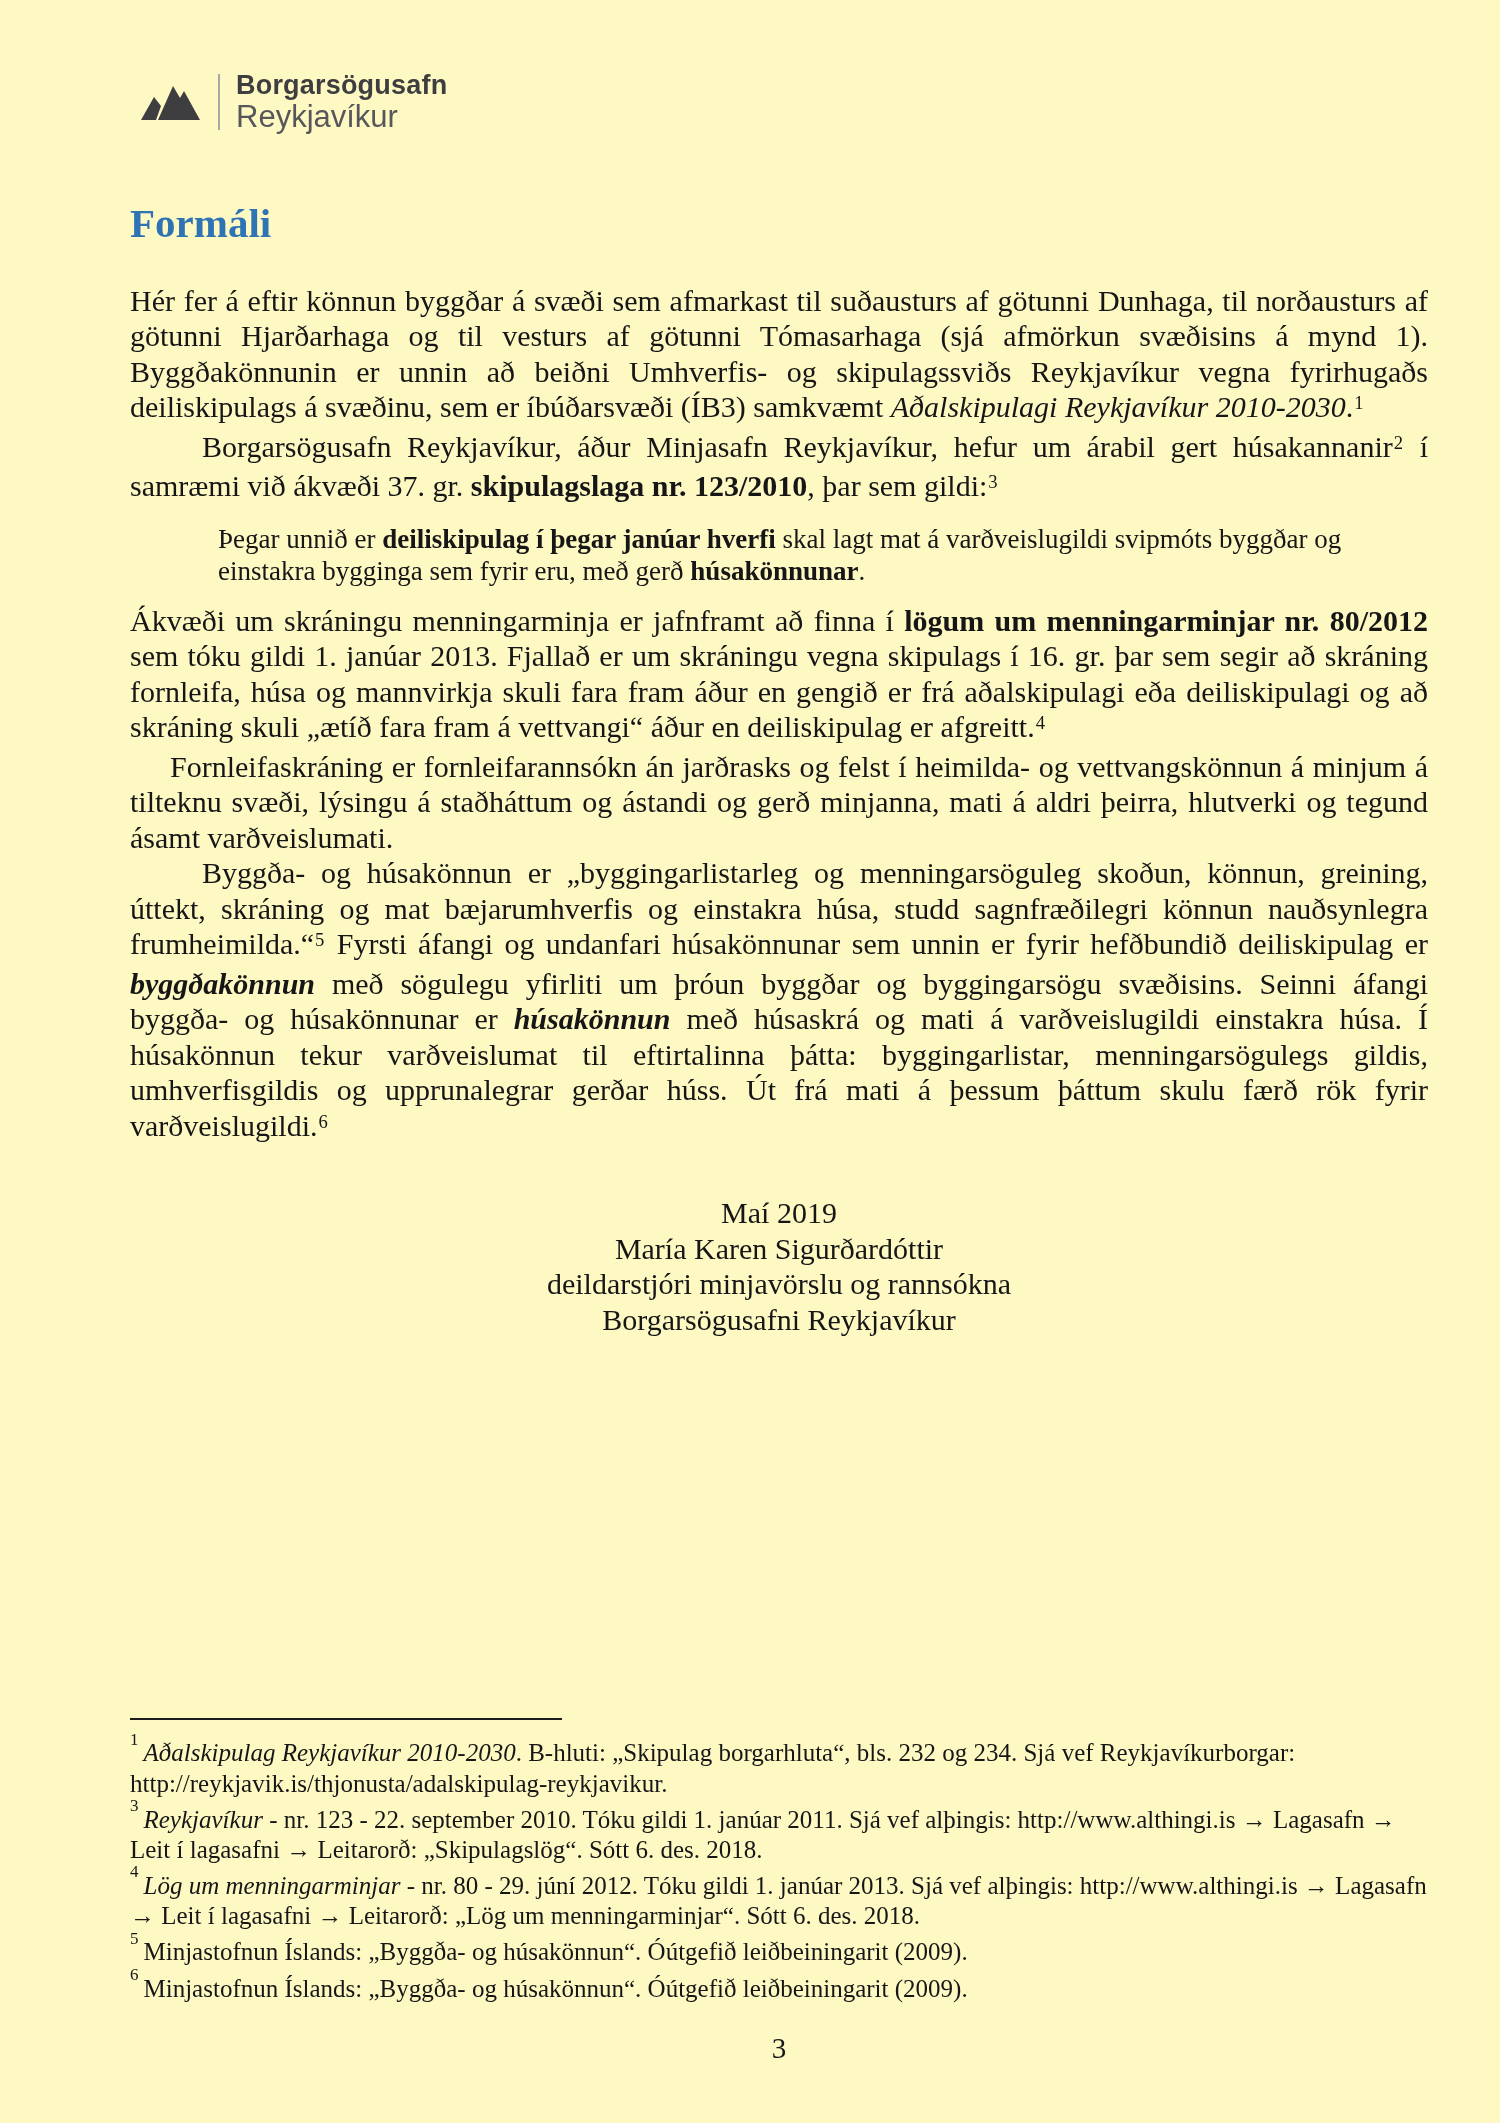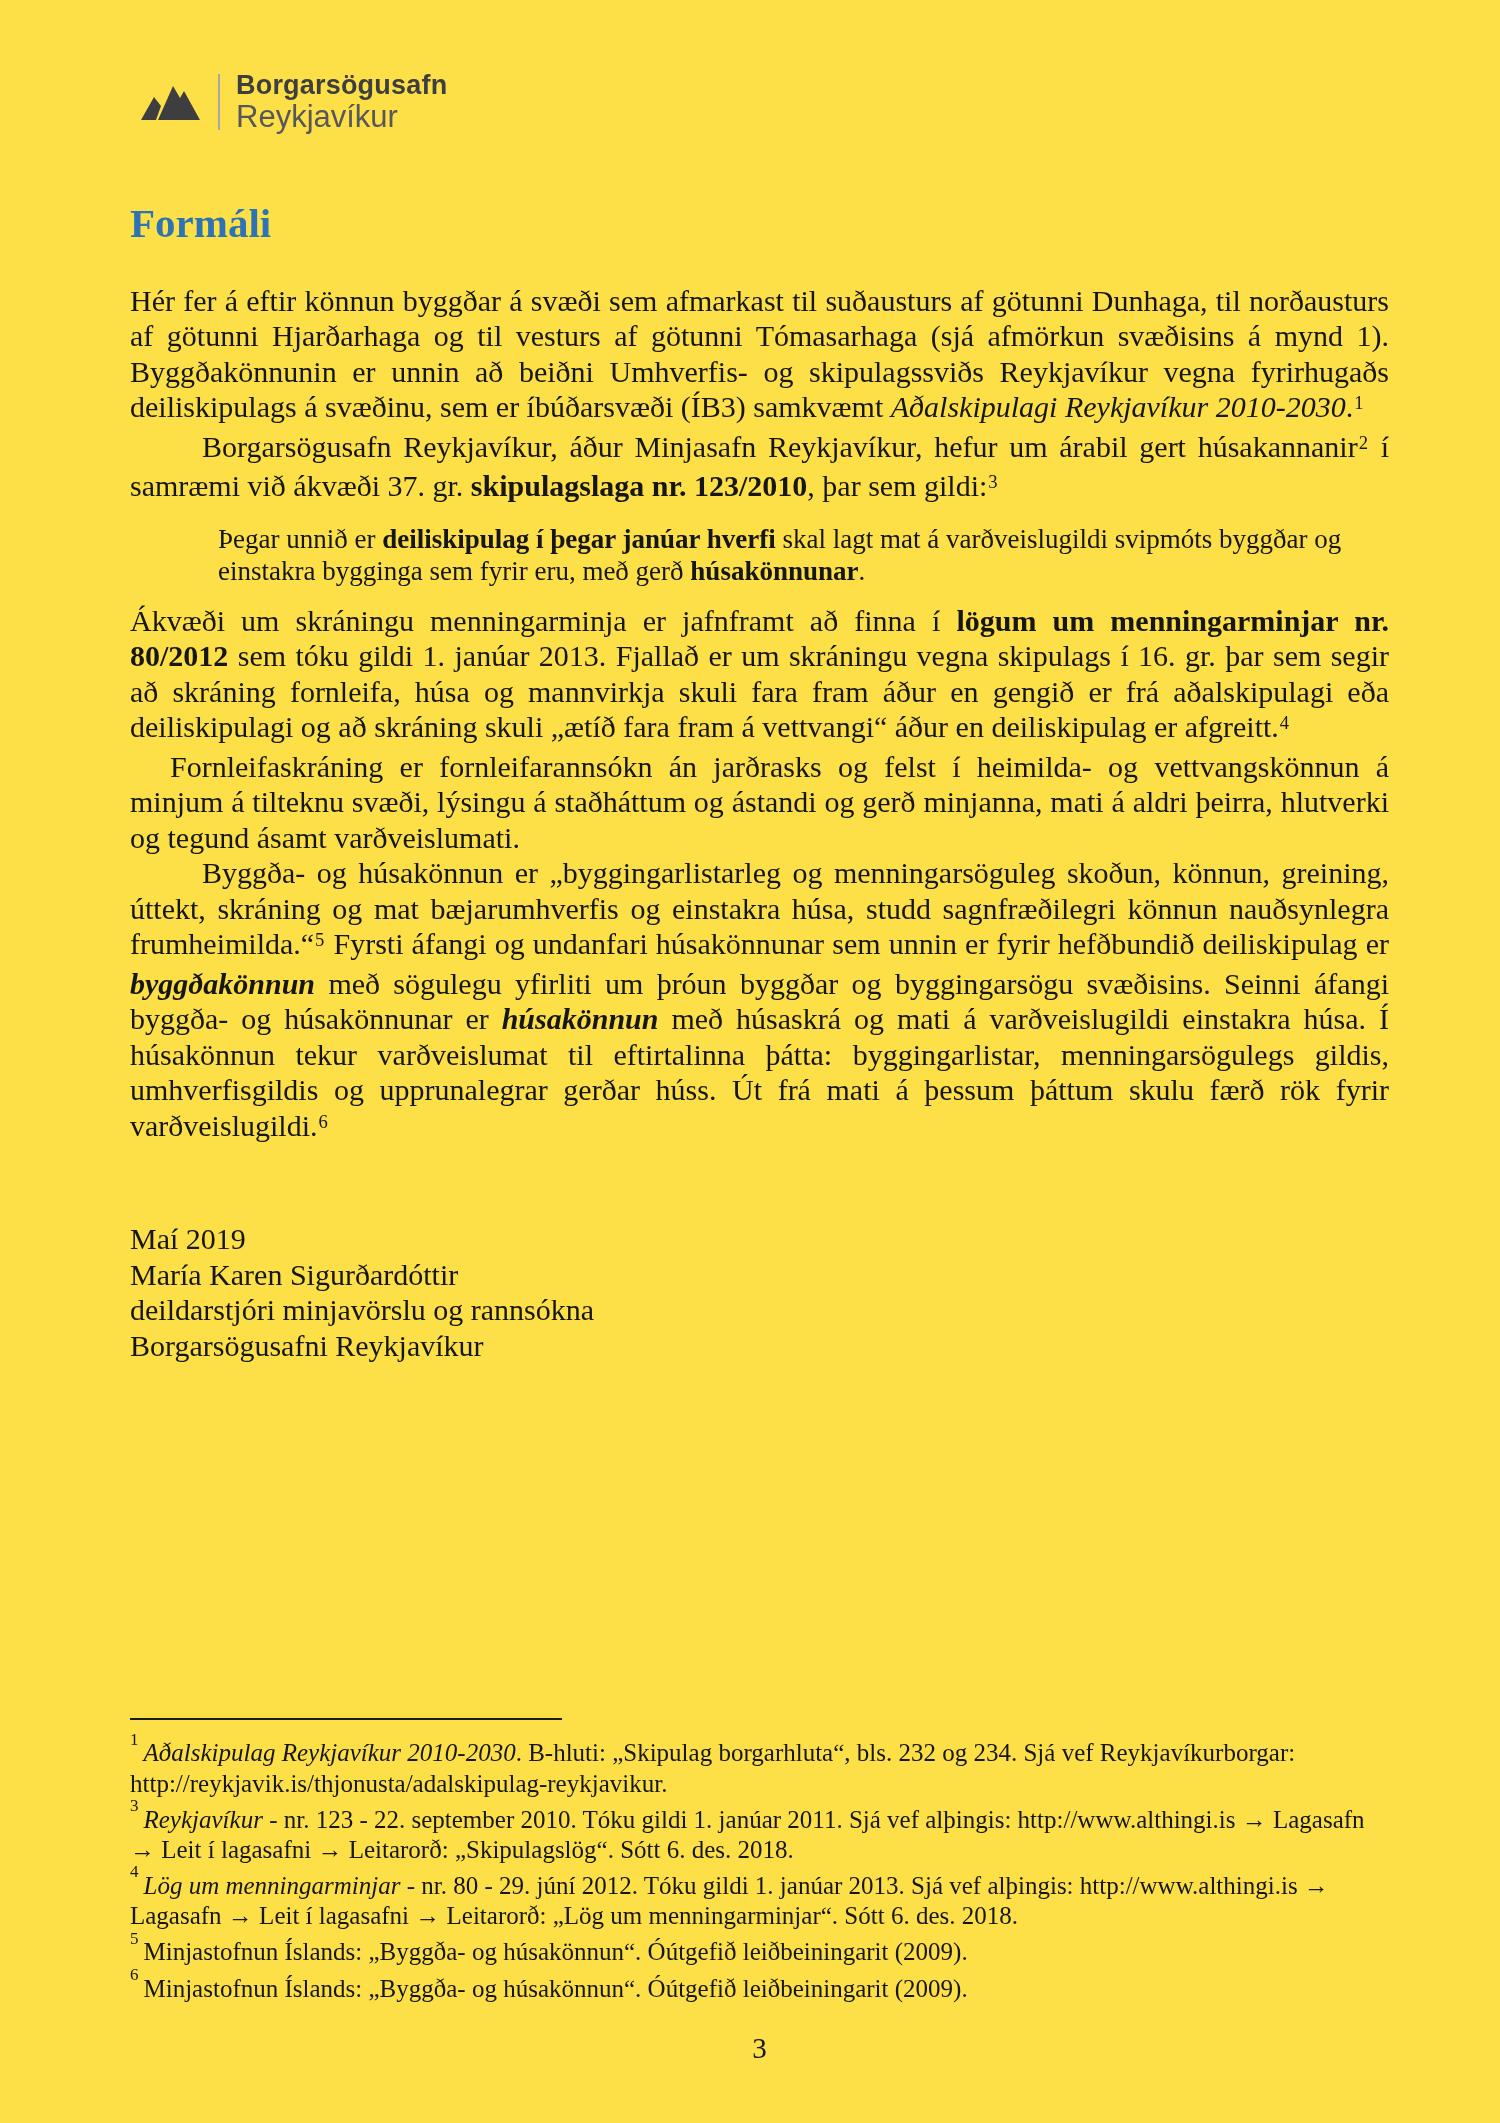--- a/index.html
+++ b/index.html
@@ -5,23 +5,23 @@
   html, body {
     margin: 0;
     padding: 0;
     background: #e8e8e8;
   }
   .page {
     position: relative;
     width: 1500px;
     height: 2123px;
     margin: 0 auto;
-    background: #fde047;
+    background: #fef9c3;
     box-sizing: border-box;
-    padding: 70px 111px 58px 130px;
+    padding: 70px 72px 58px 130px;
     display: flex;
     flex-direction: column;
     font-family: "Liberation Serif", serif;
     color: #161616;
     overflow: hidden;
   }
 
   
   .logo {
     display: flex;
@@ -88,22 +88,22 @@
   .seg-bi { font-weight: bold; font-style: italic; }
   .seg-sup {
     font-size: 62%;
     position: relative;
     top: -0.45em;
     margin: 0 1px;
   }
 
   
   .signature {
-    margin-top: 74px;
-    text-align: left;
+    margin-top: 48px;
+    text-align: center;
     font-size: 30px;
     line-height: 35.5px;
   }
 
   
   .footnotes {
     margin-top: auto;
     font-size: 25px;
     line-height: 30px;
   }

